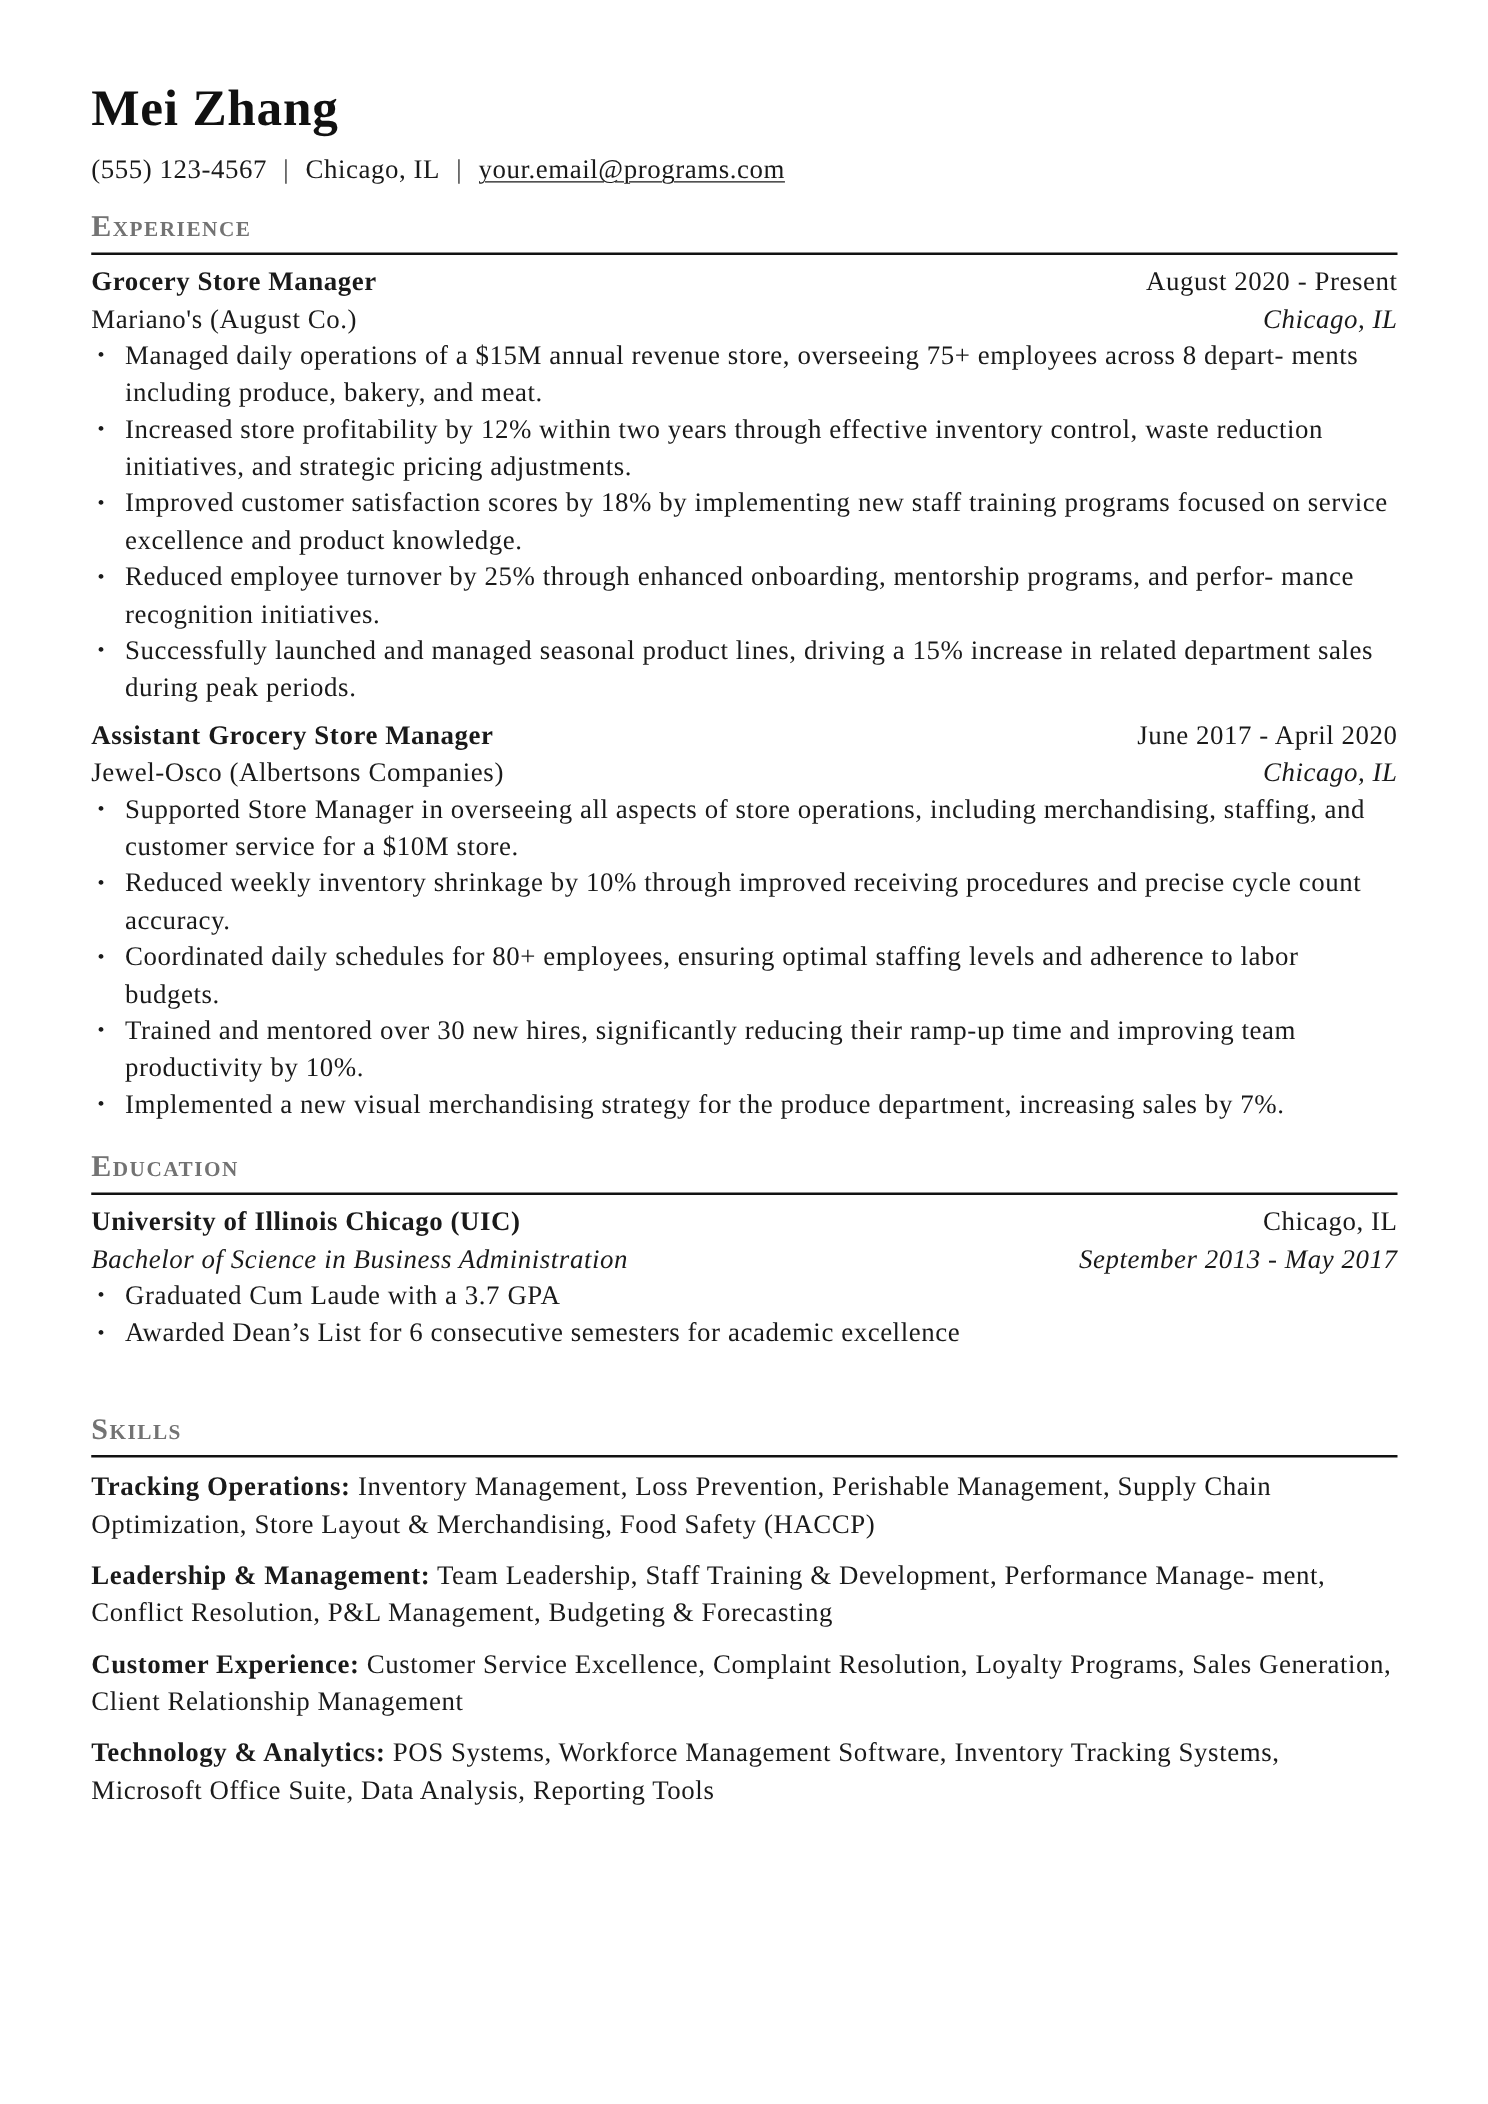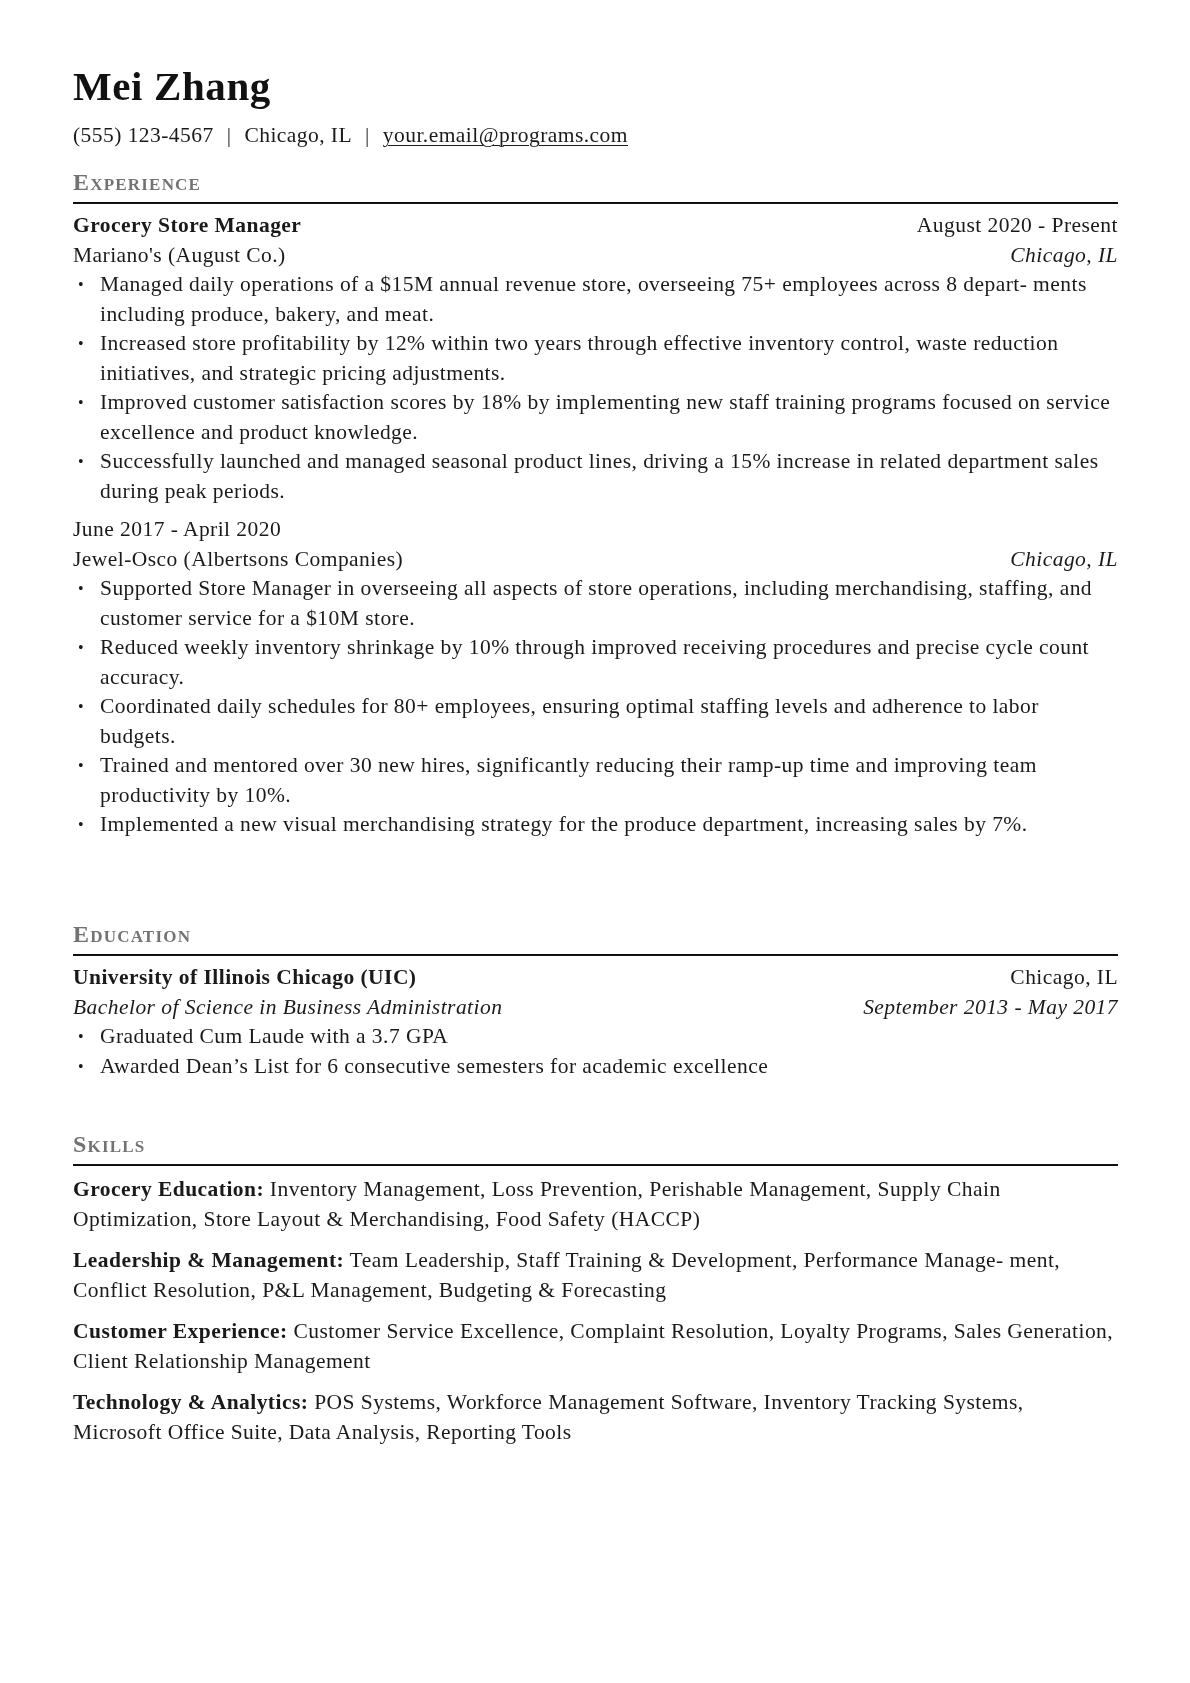--- a/index.html
+++ b/index.html
@@ -119,26 +119,28 @@
         <span>August 2020 - Present</span>
       </div>
       <div class="row">
         <span>Mariano's (August Co.)</span>
         <span class="ital">Chicago, IL</span>
       </div>
       <ul class="bullets">
         <li>Managed daily operations of a $15M annual revenue store, overseeing 75+ employees across 8 depart- ments including produce, bakery, and meat.</li>
         <li>Increased store profitability by 12% within two years through effective inventory control, waste reduction initiatives, and strategic pricing adjustments.</li>
         <li>Improved customer satisfaction scores by 18% by implementing new staff training programs focused on service excellence and product knowledge.</li>
+        <li>Reduced employee turnover by 25% through enhanced onboarding, mentorship programs, and perfor- mance recognition initiatives.</li>
         <li>Successfully launched and managed seasonal product lines, driving a 15% increase in related department sales during peak periods.</li>
       </ul>
     </div>
 
     <div class="job">
       <div class="row">
+        <span class="bold">Assistant Grocery Store Manager</span>
         <span>June 2017 - April 2020</span>
       </div>
       <div class="row">
         <span>Jewel-Osco (Albertsons Companies)</span>
         <span class="ital">Chicago, IL</span>
       </div>
       <ul class="bullets">
         <li>Supported Store Manager in overseeing all aspects of store operations, including merchandising, staffing, and customer service for a $10M store.</li>
         <li>Reduced weekly inventory shrinkage by 10% through improved receiving procedures and precise cycle count accuracy.</li>
         <li>Coordinated daily schedules for 80+ employees, ensuring optimal staffing levels and adherence to labor budgets.</li>
@@ -165,21 +167,21 @@
         <li>Awarded Dean’s List for 6 consecutive semesters for academic excellence</li>
       </ul>
     </div>
   </div>
 
   <div class="section" style="top:1130px;">
     <div class="section-title">Skills</div>
     <div class="rule"></div>
     <div style="margin-top:9px;">
       <div class="skill">
-        <span class="bold">Grocery Education:</span>
+        <span class="bold">Tracking Operations:</span>
         <span>Inventory Management, Loss Prevention, Perishable Management, Supply Chain Optimization, Store Layout &amp; Merchandising, Food Safety (HACCP)</span>
       </div>
       <div class="skill">
         <span class="bold">Leadership &amp; Management:</span>
         <span>Team Leadership, Staff Training &amp; Development, Performance Manage- ment, Conflict Resolution, P&amp;L Management, Budgeting &amp; Forecasting</span>
       </div>
       <div class="skill">
         <span class="bold">Customer Experience:</span>
         <span>Customer Service Excellence, Complaint Resolution, Loyalty Programs, Sales Generation, Client Relationship Management</span>
       </div>

